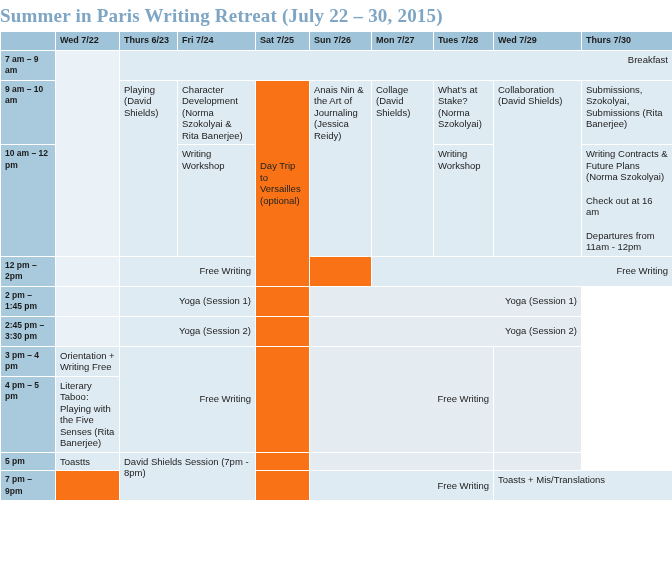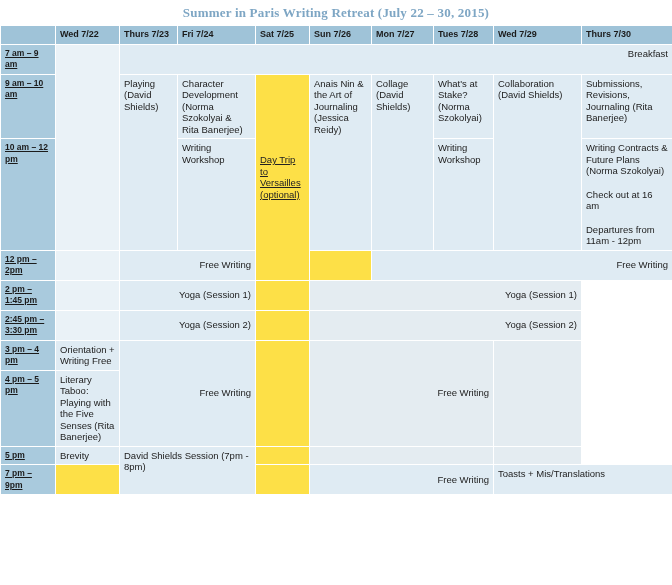--- a/index.html
+++ b/index.html
@@ -7,25 +7,24 @@
     padding: 0;
     background: #ffffff;
   }
   body {
     width: 672px;
     height: 585px;
     font-family: "Liberation Sans", sans-serif;
     overflow: hidden;
   }
   #title {
-    text-align: center;
     color: #7ea6c4;
     font-family: "Liberation Serif", serif;
     font-weight: bold;
-    font-size: 13px;
+    font-size: 19px;
     padding: 5px 0 4px 0;
     letter-spacing: 0.2px;
   }
   table {
     border-collapse: collapse;
     width: 672px;
     table-layout: fixed;
   }
   td, th {
     border: 1px solid #ffffff;
@@ -49,26 +48,25 @@
     background: #9fc3d8;
   }
   
   .timecell {
     background: #a9cadd;
     font-weight: bold;
     font-size: 8.5px;
     color: #1b1b1b;
     width: 55px;
     padding: 3px 4px;
-    text-decoration: underline;
   }
   .c-lightest { background: #eaf2f7; }
   .c-light { background: #dfebf3; }
   .c-grey { background: #e4ecf1; }
-  .c-pale { background: #fde047; text-decoration: underline; }
+  .c-pale { background: #f97316; }
   .c-white { background: #ffffff; }
   .center { text-align: right; }
 </style>
 </head>
 <body>
 
 <div id="title">Summer in Paris Writing Retreat (July 22 – 30, 2015)</div>
 
 <table>
   <colgroup>
@@ -81,21 +79,21 @@
     <col style="width:62px">
     <col style="width:60px">
     <col style="width:88px">
     <col style="width:91px">
   </colgroup>
 
   <tbody>
       <tr>
     <th class="corner"></th>
     <th class="colhead">Wed 7/22</th>
-    <th class="colhead">Thurs 7/23</th>
+    <th class="colhead">Thurs 6/23</th>
     <th class="colhead">Fri 7/24</th>
     <th class="colhead">Sat 7/25</th>
     <th class="colhead">Sun 7/26</th>
     <th class="colhead">Mon 7/27</th>
     <th class="colhead">Tues 7/28</th>
     <th class="colhead">Wed 7/29</th>
     <th class="colhead">Thurs 7/30</th>
   </tr>
 
   <tr>
@@ -108,21 +106,21 @@
 
   <tr>
     <td class="timecell">9 am – 10 am</td>
     <td class="c-light" rowspan="2">Playing (David Shields)</td>
     <td class="c-light">Character Development (Norma Szokolyai &amp; Rita Banerjee)</td>
     <td class="c-pale" rowspan="3" style="vertical-align:middle">Day Trip to Versailles (optional)</td>
     <td class="c-light" rowspan="2">Anais Nin &amp; the Art of Journaling (Jessica Reidy)</td>
     <td class="c-light" rowspan="2">Collage (David Shields)</td>
     <td class="c-light">What's at Stake? (Norma Szokolyai)</td>
     <td class="c-light" rowspan="2">Collaboration (David Shields)</td>
-    <td class="c-light">Submissions, Revisions, Journaling (Rita Banerjee)</td>
+    <td class="c-light">Submissions, Szokolyai, Submissions (Rita Banerjee)</td>
   </tr>
 
   <tr>
     <td class="timecell">10 am – 12 pm</td>
     <td class="c-light">Writing Workshop</td>
     <td class="c-light">Writing Workshop</td>
     <td class="c-light">
       <div>Writing Contracts &amp; Future Plans (Norma Szokolyai)</div>
       <div style="height:12px"></div>
       <div>Check out at 16 am</div>
@@ -168,21 +166,21 @@
     <td class="c-white" rowspan="2"></td>
   </tr>
 
   <tr>
     <td class="timecell">4 pm – 5 pm</td>
     <td class="c-light">Literary Taboo: Playing with the Five Senses (Rita Banerjee)</td>
   </tr>
 
   <tr>
     <td class="timecell">5 pm</td>
-    <td class="c-light">Brevity</td>
+    <td class="c-light">Toastts</td>
     <td class="c-light" colspan="2" rowspan="2">David Shields Session (7pm - 8pm)</td>
     <td class="c-pale"></td>
     <td class="c-grey" colspan="3"></td>
     <td class="c-grey"></td>
     <td class="c-white"></td>
   </tr>
 
   <tr>
     <td class="timecell">7 pm – 9pm</td>
     <td class="c-pale"></td>

